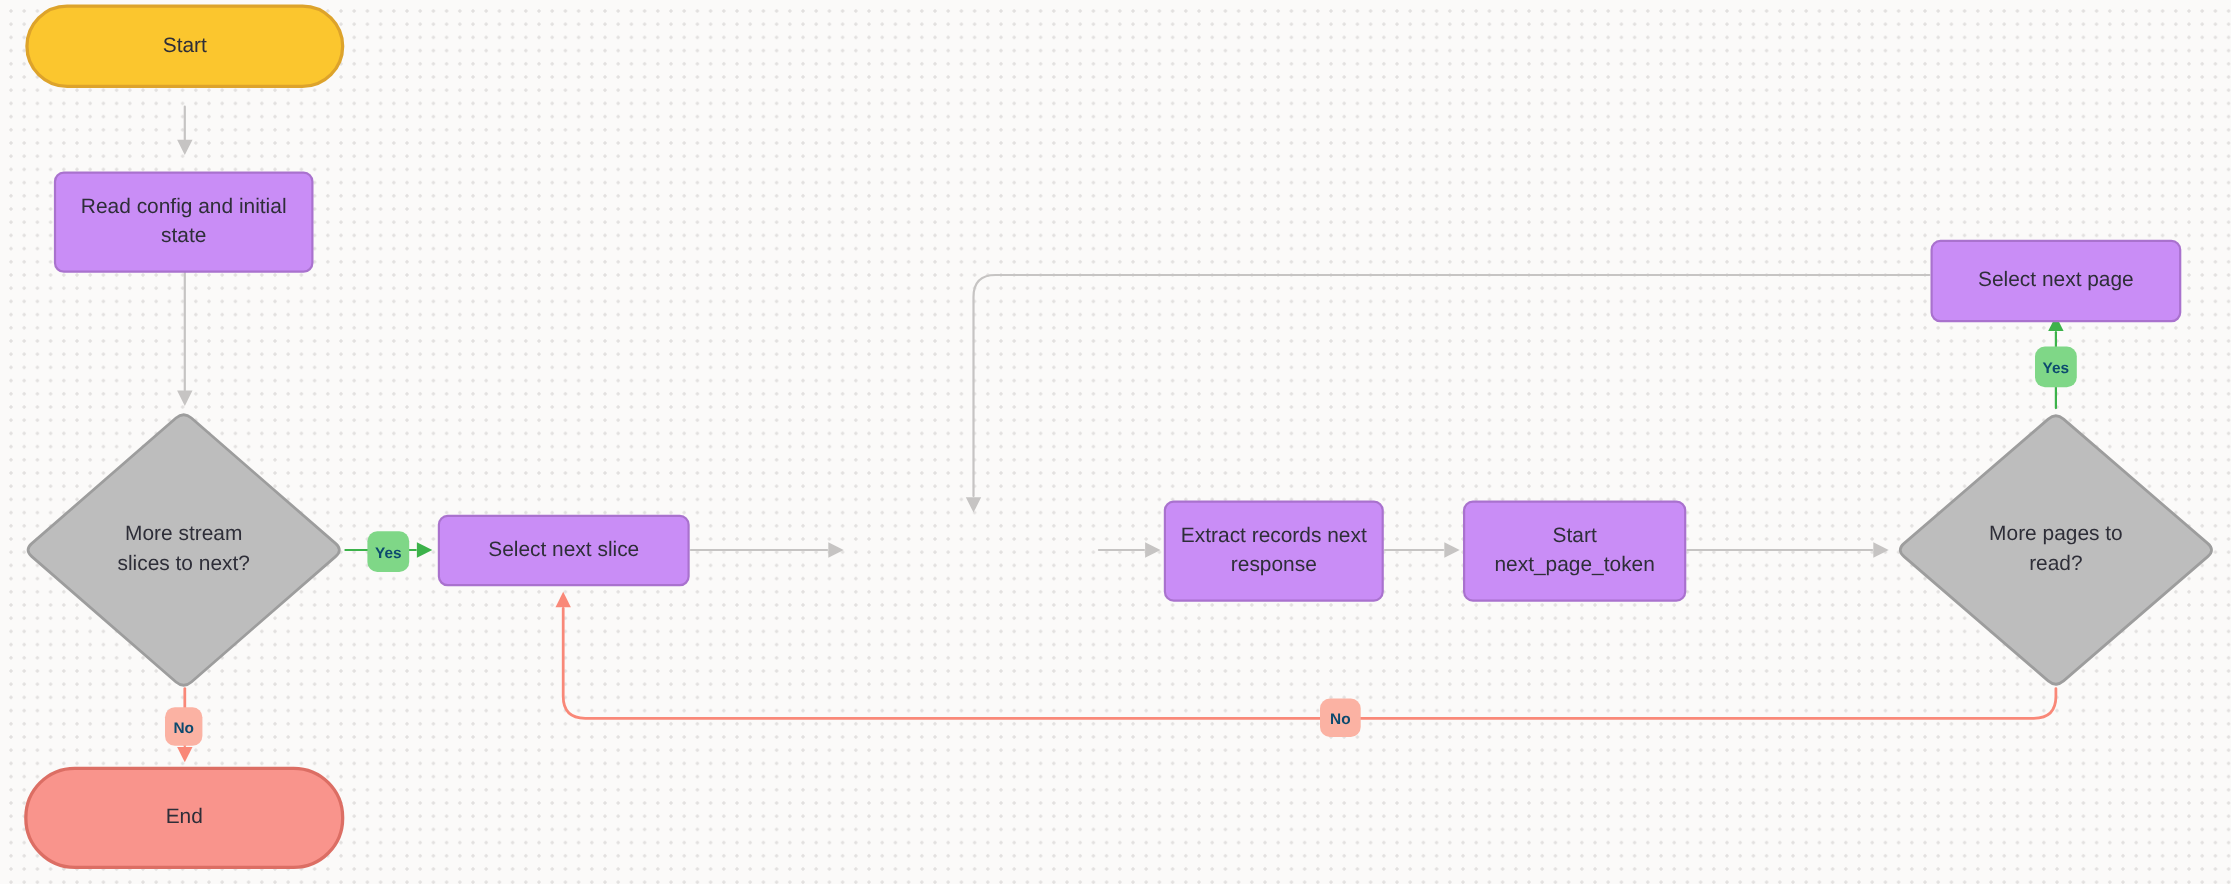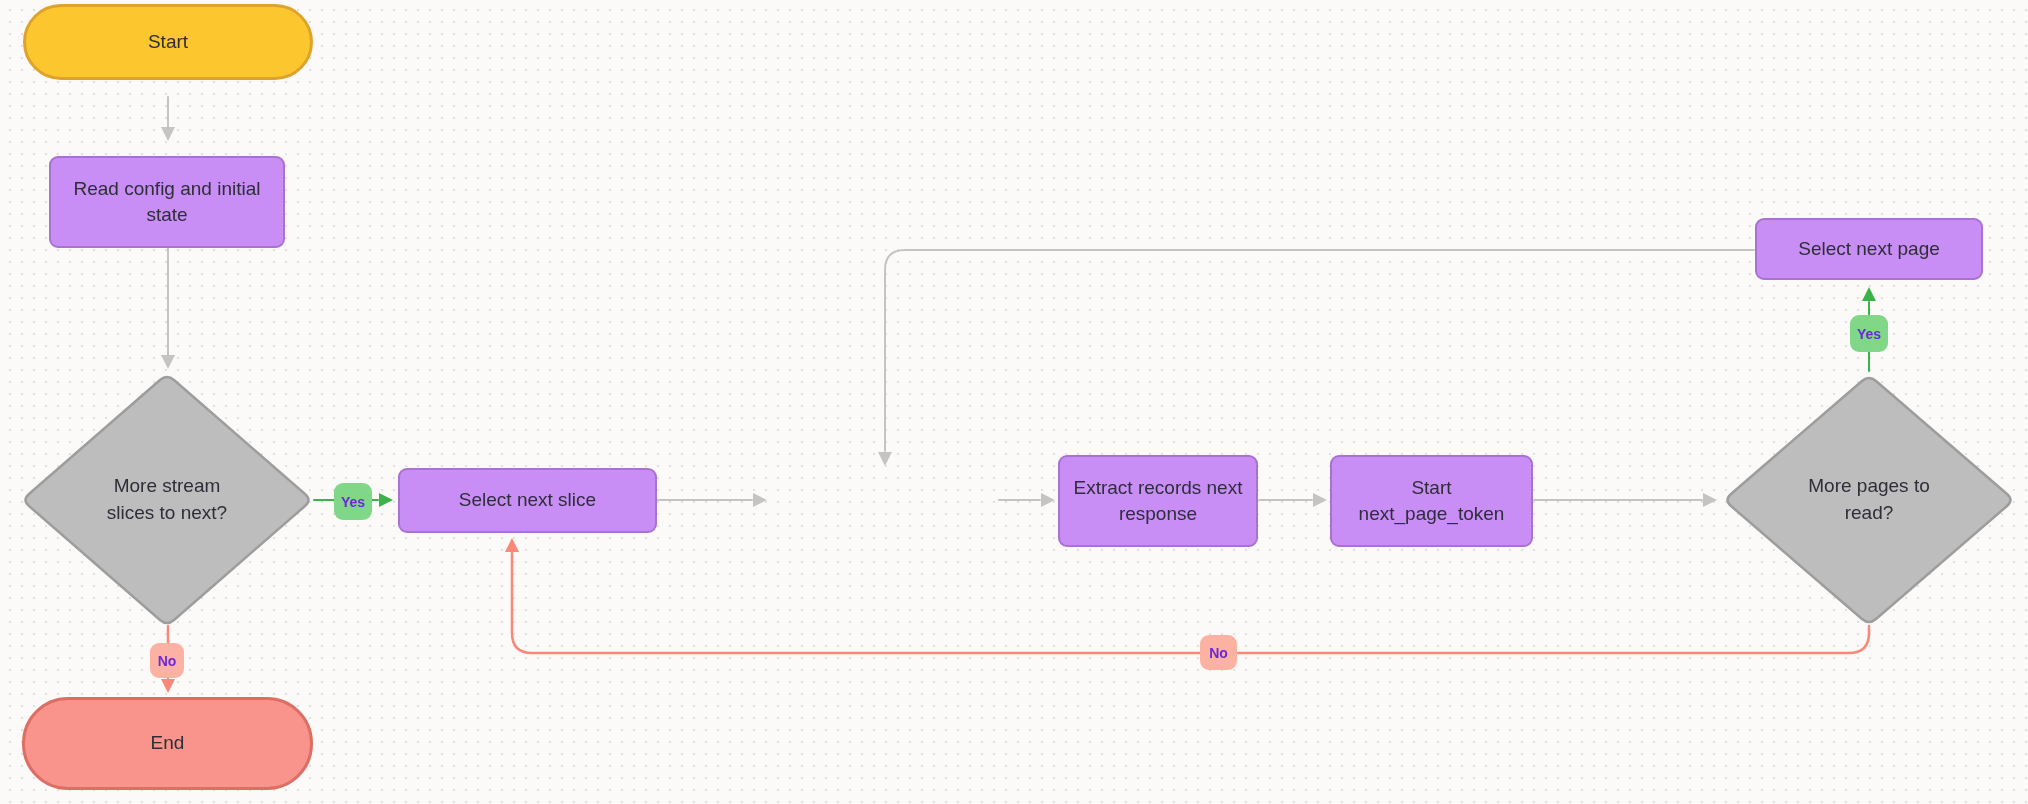--- a/index.html
+++ b/index.html
@@ -79,21 +79,21 @@
     white-space: pre-line;
   }
   .chip {
     position: absolute;
     box-sizing: border-box;
     display: flex;
     align-items: center;
     justify-content: center;
     font-size: 14px;
     font-weight: 600;
-    color: #6d28d9;
+    color: #0c4a6e;
     border-radius: 9px;
   }
   .chip.green { background: #7fd787; }
   .chip.salmon { background: #fbb2a3; }
 </style>
 </head>
 <body>
 
 <div id="canvas">
 
@@ -147,21 +147,21 @@
   </div>
 
   <div class="diamond-wrap" style="left:19px; top:371px; width:296px; height:258px;">
     <svg width="296" height="258" viewBox="0 0 296 258">
       <path d="M 141,9 Q 148,3 155,9 L 286,123 Q 293,129 286,135 L 155,249 Q 148,255 141,249 L 10,135 Q 3,129 10,123 Z" fill="#bdbdbd" stroke="#9d9d9d" stroke-width="2.5"></path>
     </svg>
     <div class="diamond-label">More stream
 slices to next?</div>
   </div>
 
-  <div class="node process" style="left:398px; top:468px; width:259px; height:65px;">
+  <div class="node process" style="left:398px; top:468px; width:229px; height:65px;">
     <span>Select next slice</span>
   </div>
 
 
   <div class="node process" style="left:1058px; top:455px; width:200px; height:92px;">
     <span>Extract records next
 response</span>
   </div>
 
   <div class="node process" style="left:1330px; top:455px; width:203px; height:92px;">
@@ -170,21 +170,21 @@
   </div>
 
   <div class="diamond-wrap" style="left:1721px; top:372px; width:296px; height:256px;">
     <svg width="296" height="256" viewBox="0 0 296 256">
       <path d="M 141,9 Q 148,3 155,9 L 286,122 Q 293,128 286,134 L 155,247 Q 148,253 141,247 L 10,134 Q 3,128 10,122 Z" fill="#bdbdbd" stroke="#9d9d9d" stroke-width="2.5"></path>
     </svg>
     <div class="diamond-label">More pages to
 read?</div>
   </div>
 
-  <div class="node process" style="left:1755px; top:218px; width:228px; height:62px;text-align:center;">
+  <div class="node process" style="left:1755px; top:218px; width:228px; height:75px;text-align:center;">
     <span>Select next page</span>
   </div>
 
   <div class="node terminal end" style="left:22px; top:697px; width:291px; height:93px;">
     <span>End</span>
   </div>
 
   <div class="chip green" style="left:334px; top:483px; width:38px; height:37px;">
     <span>Yes</span>
   </div>

